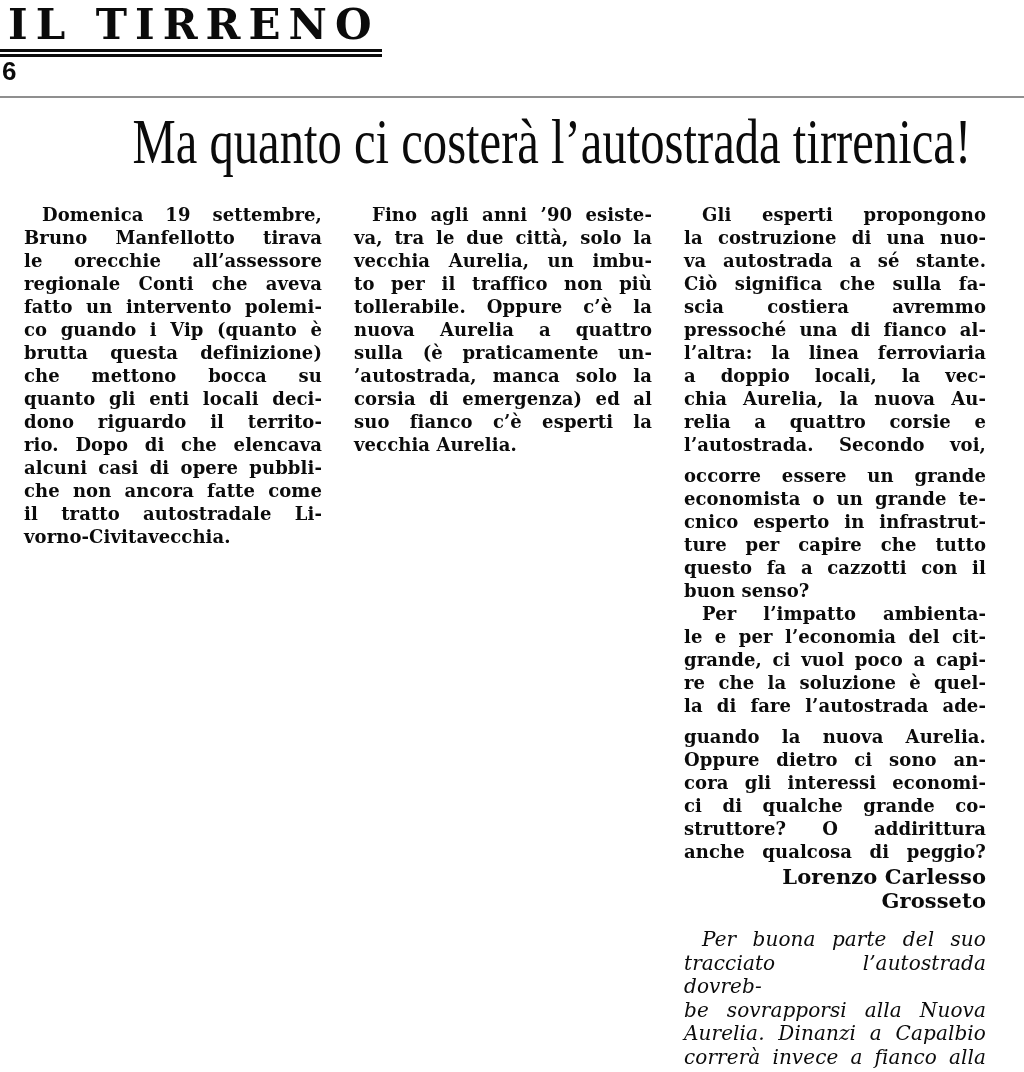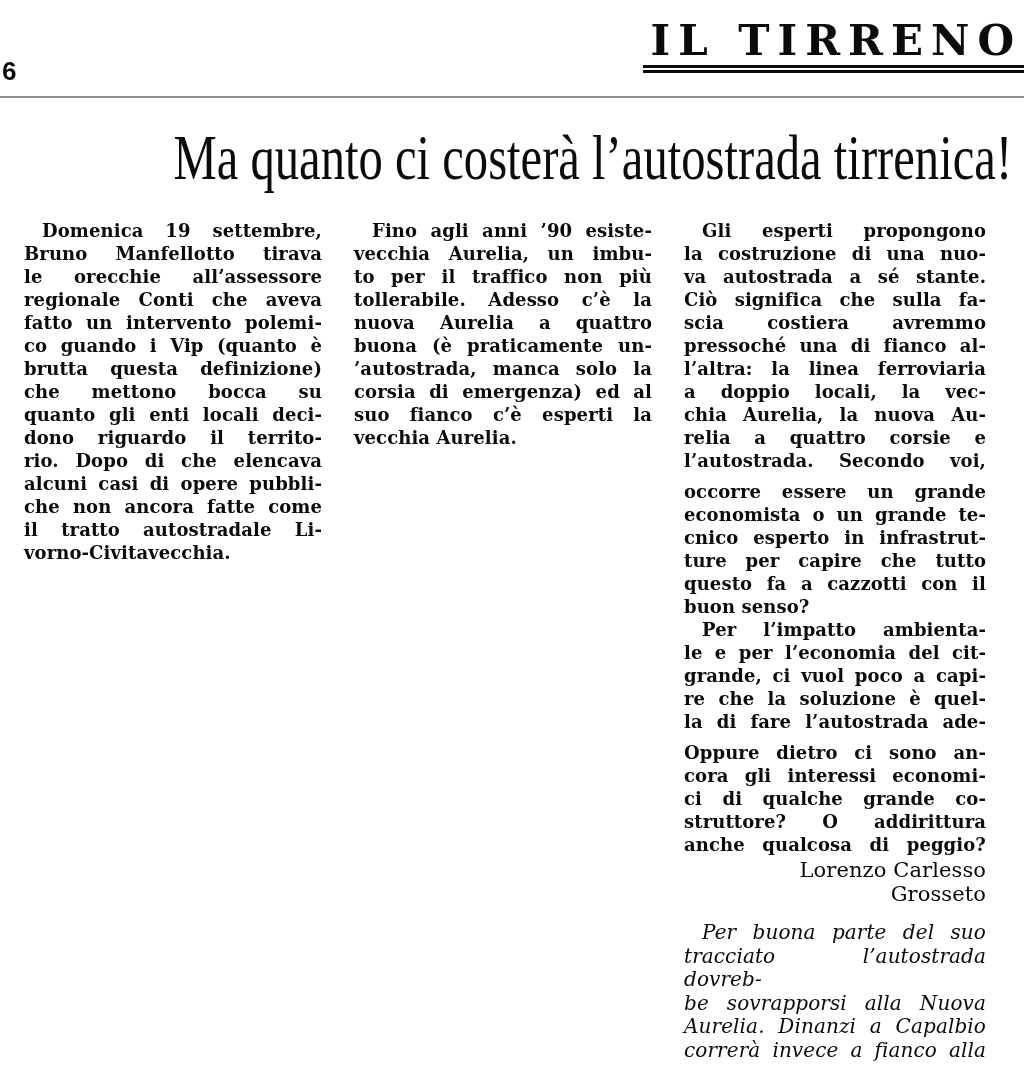--- a/index.html
+++ b/index.html
@@ -11,41 +11,41 @@
   html,body{margin:0;padding:0;background:var(--paper);overflow-x:hidden;}
   .page{
     position:relative;
     width:1024px;height:1072px;
     background:var(--paper);
     color:var(--ink);
     overflow:hidden;
     font-family:"DejaVu Serif",serif;
   }
   
-  .masthead-wrap{text-align:right;padding-top:20px;}
+  .masthead-wrap{text-align:left;padding-top:4px;}
   .masthead{
     display:inline-block;
     font-family:"DejaVu Serif",serif;
     font-weight:bold;
     font-size:42px;
     line-height:1;
     letter-spacing:8px;
     padding:0 2px 3px 8px;
     border-bottom:8px double var(--ink);
     white-space:nowrap;
   }
   
   .pageno{
     position:absolute;left:2px;top:58px;
     font-family:"Liberation Sans",sans-serif;
     font-weight:bold;font-size:26px;line-height:1;
   }
   .toprule{position:absolute;left:0;right:0;top:96px;height:2px;background:var(--rule);}
   
-  .headline-wrap{margin-top:46px;text-align:center;height:78px;white-space:nowrap;padding-left:41px;}
+  .headline-wrap{margin-top:46px;text-align:center;height:78px;white-space:nowrap;}
   .headline{
     display:inline-block;
     font-family:"Liberation Serif",serif;
     font-weight:normal;
     font-size:64px;
     line-height:78px;
     transform:scaleX(0.76);
     transform-origin:center center;
     white-space:nowrap;
   }
@@ -59,21 +59,21 @@
     font-weight:bold;
     line-height:23px;
     letter-spacing:0.1px;
   }
   .col{min-width:0;}
   .blk{margin:0;}
   .blk.gap-top{margin-top:8px;}
   .ln{text-align:justify;text-align-last:justify;}
   .ln.ind{text-indent:18px;}
   .ln.end{text-align-last:left;}
-  .blk.signature{font-weight:normal;font-size:21px;line-height:24px;margin-top:2px;}
+  .blk.signature{font-weight:bold;font-size:21px;line-height:24px;margin-top:2px;}
   .blk.signature .ln{text-align:right;text-align-last:right;}
   .blk.note{font-weight:normal;font-style:italic;font-size:20px;line-height:23.5px;margin-top:15px;}
 </style>
 </head>
 <body>
 
 <div class="page">
   <div class="masthead-wrap">
     <span class="masthead">IL TIRRENO</span>
   </div>
@@ -101,25 +101,26 @@
           <div class="ln">rio. Dopo di che elencava</div>
           <div class="ln">alcuni casi di opere pubbli-</div>
           <div class="ln">che non ancora fatte come</div>
           <div class="ln">il tratto autostradale Li-</div>
           <div class="ln end">vorno-Civitavecchia.</div>
         </div>
       </div>
     <div class="col">
         <div class="blk body">
           <div class="ln ind">Fino agli anni ’90 esiste-</div>
+          <div class="ln">va, tra le due città, solo la</div>
           <div class="ln">vecchia Aurelia, un imbu-</div>
           <div class="ln">to per il traffico non più</div>
-          <div class="ln">tollerabile. Adesso c’è la</div>
+          <div class="ln">tollerabile. Oppure c’è la</div>
           <div class="ln">nuova Aurelia a quattro</div>
-          <div class="ln">buona (è praticamente un-</div>
+          <div class="ln">sulla (è praticamente un-</div>
           <div class="ln">’autostrada, manca solo la</div>
           <div class="ln">corsia di emergenza) ed al</div>
           <div class="ln">suo fianco c’è esperti la</div>
           <div class="ln end">vecchia Aurelia.</div>
         </div>
       </div>
     <div class="col">
         <div class="blk body">
           <div class="ln ind">Gli esperti propongono</div>
           <div class="ln">la costruzione di una nuo-</div>
@@ -142,20 +143,21 @@
           <div class="ln end">buon senso?</div>
         </div>
         <div class="blk body">
           <div class="ln ind">Per l’impatto ambienta-</div>
           <div class="ln">le e per l’economia del cit-</div>
           <div class="ln">grande, ci vuol poco a capi-</div>
           <div class="ln">re che la soluzione è quel-</div>
           <div class="ln">la di fare l’autostrada ade-</div>
         </div>
         <div class="blk body gap-top">
+          <div class="ln">guando la nuova Aurelia.</div>
           <div class="ln">Oppure dietro ci sono an-</div>
           <div class="ln">cora gli interessi economi-</div>
           <div class="ln">ci di qualche grande co-</div>
           <div class="ln">struttore? O addirittura</div>
           <div class="ln">anche qualcosa di peggio?</div>
         </div>
         <div class="blk signature">
           <div class="ln">Lorenzo Carlesso</div>
           <div class="ln">Grosseto</div>
         </div>

